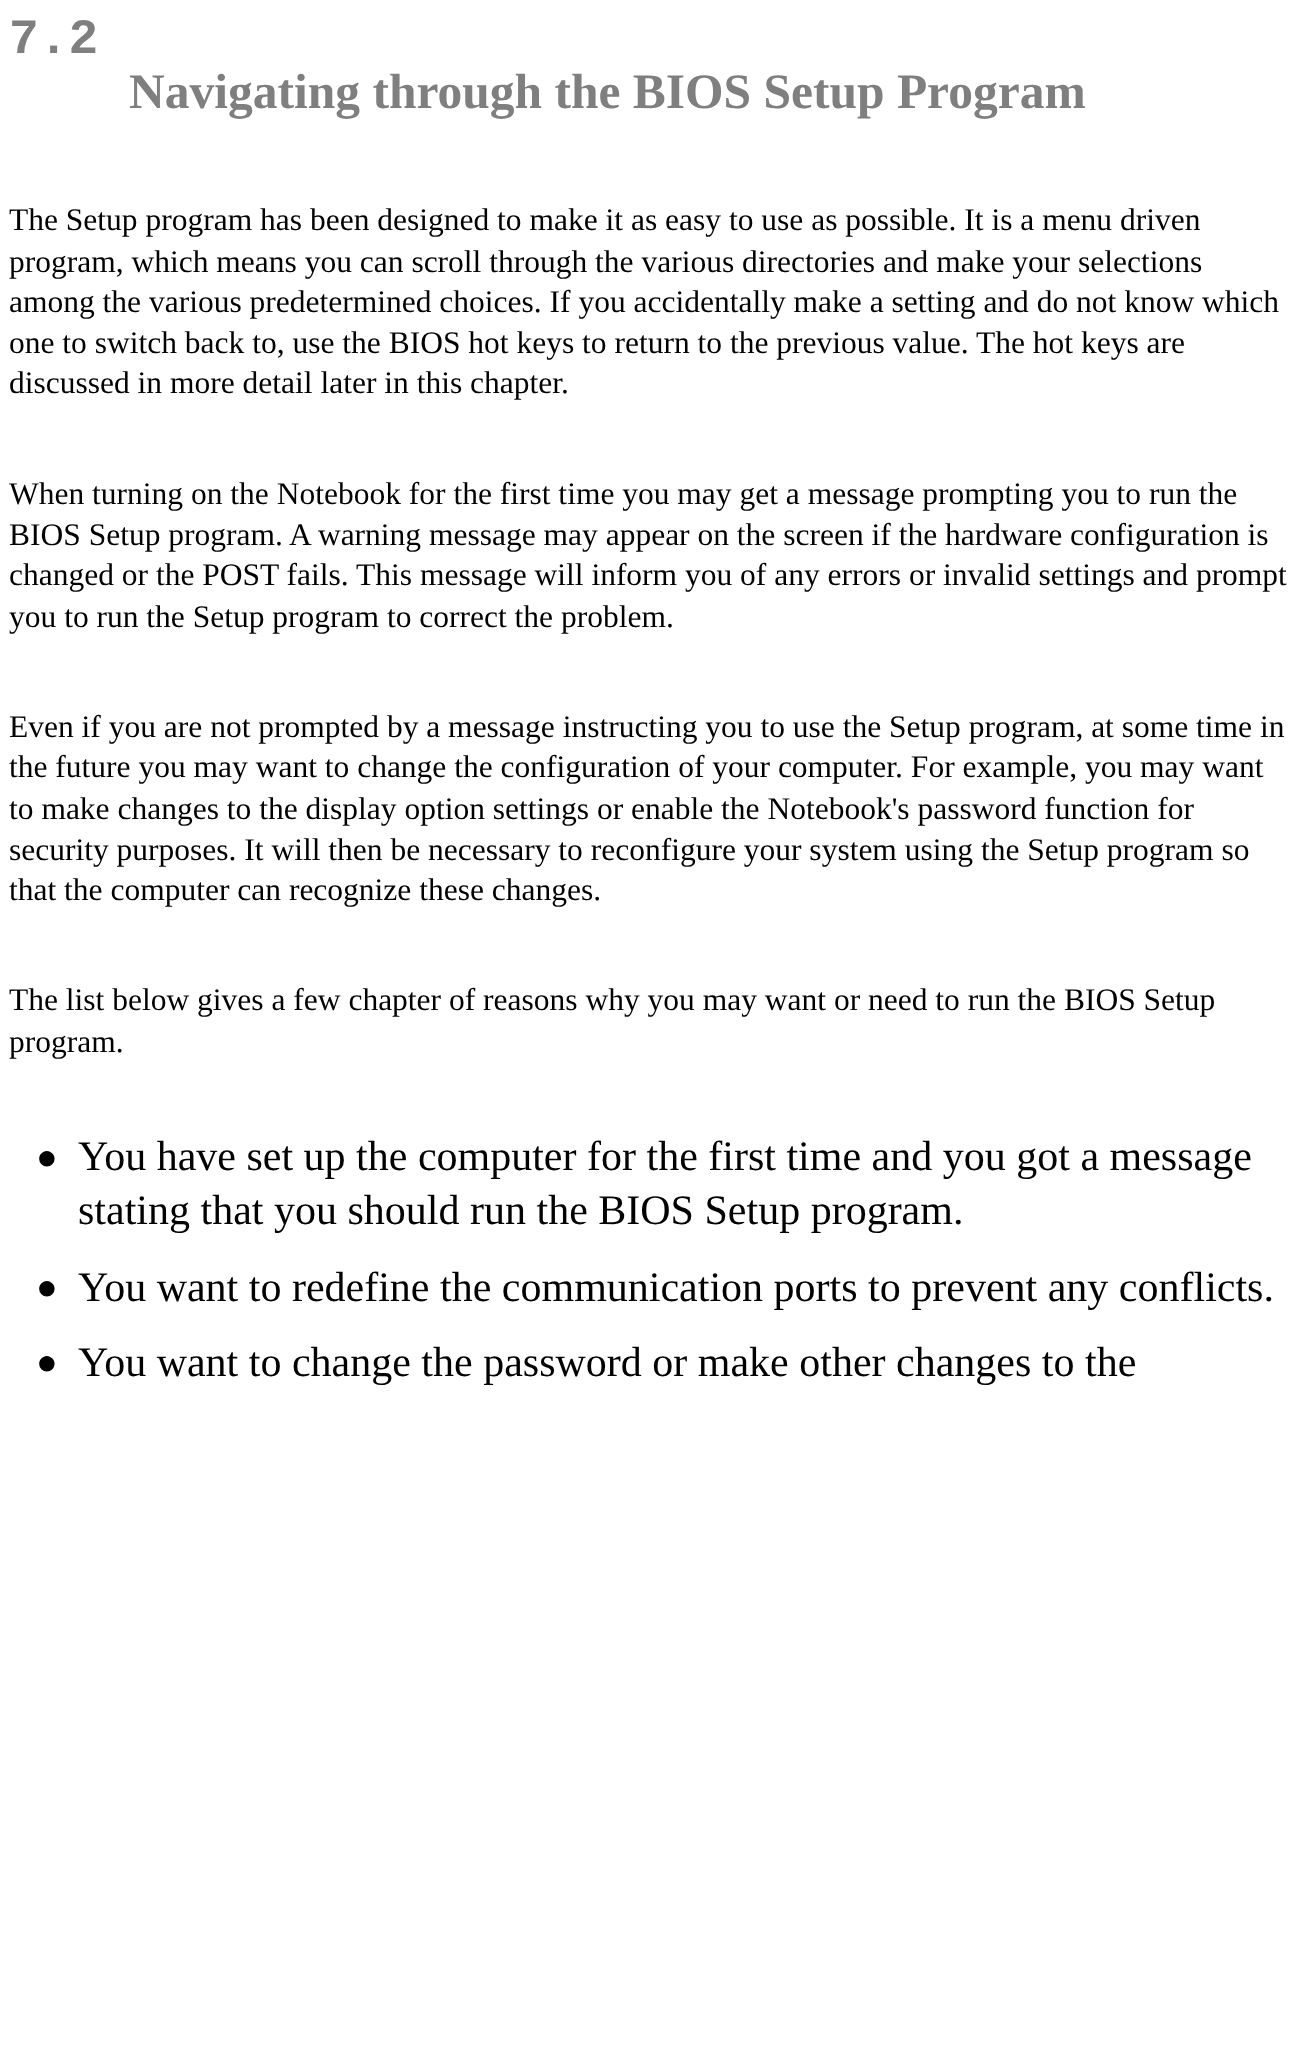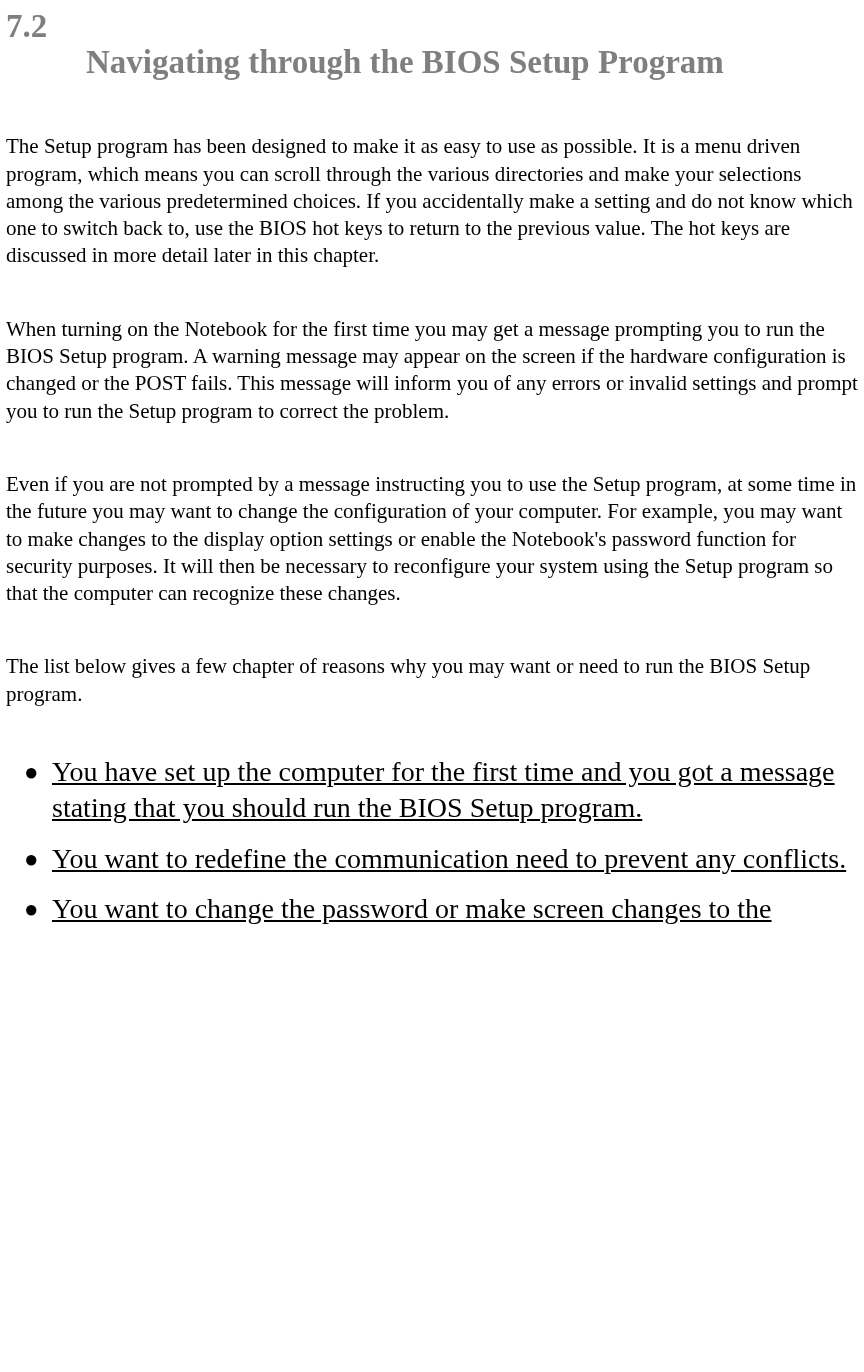--- a/index.html
+++ b/index.html
@@ -18,20 +18,21 @@
     display: flex;
     align-items: flex-start;
     color: #7f7f7f;
     font-weight: bold;
     font-size: 33px;
     line-height: 1.25;
     margin-bottom: 50px;
   }
   .heading-number {
     flex: 0 0 80px;
+    font-family: Liberation Mono, monospace;
   }
   .heading-title {
     flex: 1;
     margin-top: 36px;
   }
   .para {
     font-size: 21px;
     line-height: 1.3;
     margin-bottom: 46px;
   }
@@ -47,21 +48,20 @@
   }
   .bullet {
     flex: 0 0 28px;
     font-size: 24px;
     line-height: 1.4;
     padding-top: 2px;
   }
   .bullet-text {
     flex: 1;
     padding-right: 4px;
-    text-decoration: underline;
   }
 </style>
 </head>
 <body>
 
 <div class="page">
 
   <div class="heading">
     <div class="heading-number">7.2</div>
     <div class="heading-title">Navigating through the BIOS Setup Program</div>
@@ -75,21 +75,21 @@
 
   <div class="para">The list below gives a few chapter of reasons why you may want or need to run the BIOS Setup program.</div>
 
   <div class="list">
     <div class="list-item">
       <div class="bullet">●</div>
       <div class="bullet-text">You have set up the computer for the first time and you got a message stating that you should run the BIOS Setup program.</div>
     </div>
     <div class="list-item">
       <div class="bullet">●</div>
-      <div class="bullet-text">You want to redefine the communication need to prevent any conflicts.</div>
+      <div class="bullet-text">You want to redefine the communication ports to prevent any conflicts.</div>
     </div>
     <div class="list-item">
       <div class="bullet">●</div>
-      <div class="bullet-text">You want to change the password or make screen changes to the</div>
+      <div class="bullet-text">You want to change the password or make other changes to the</div>
     </div>
   </div>
 
 </div>
 
 </body></html>

